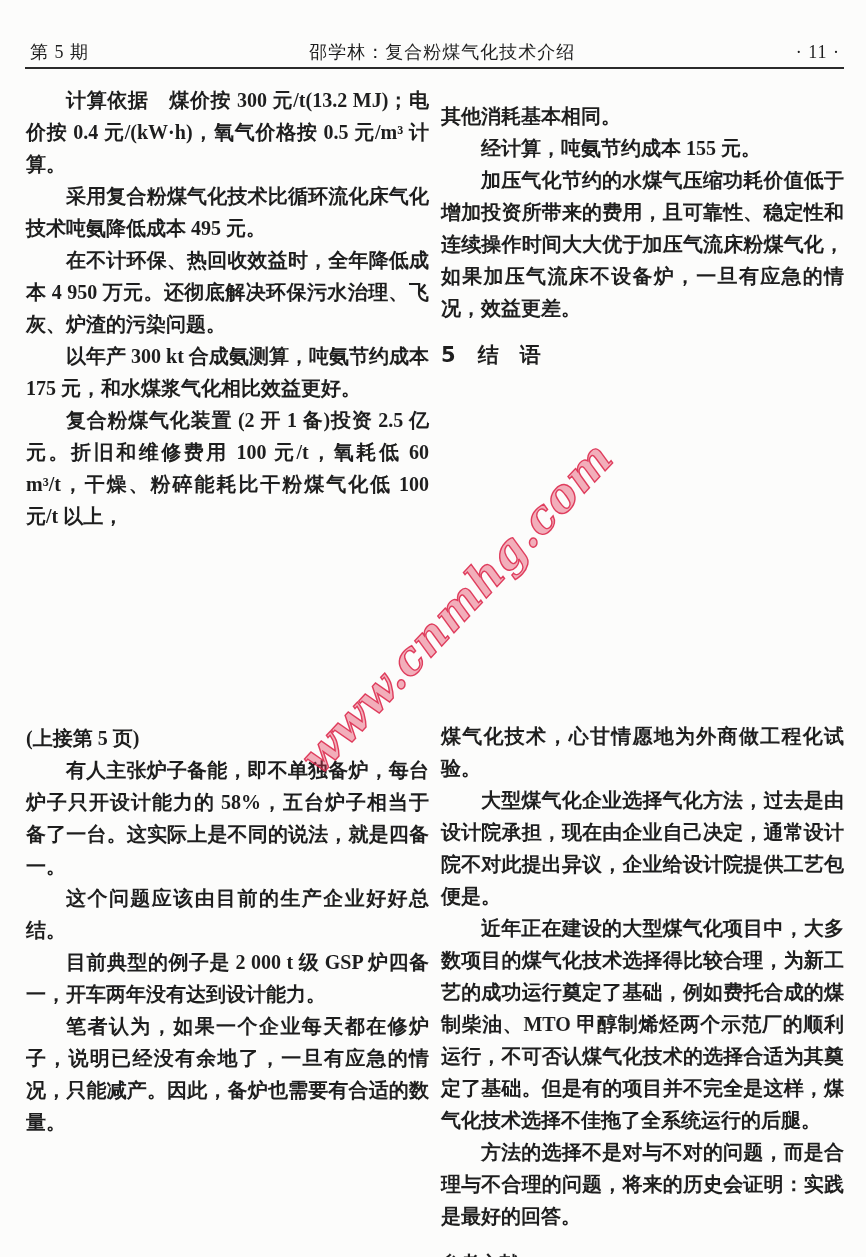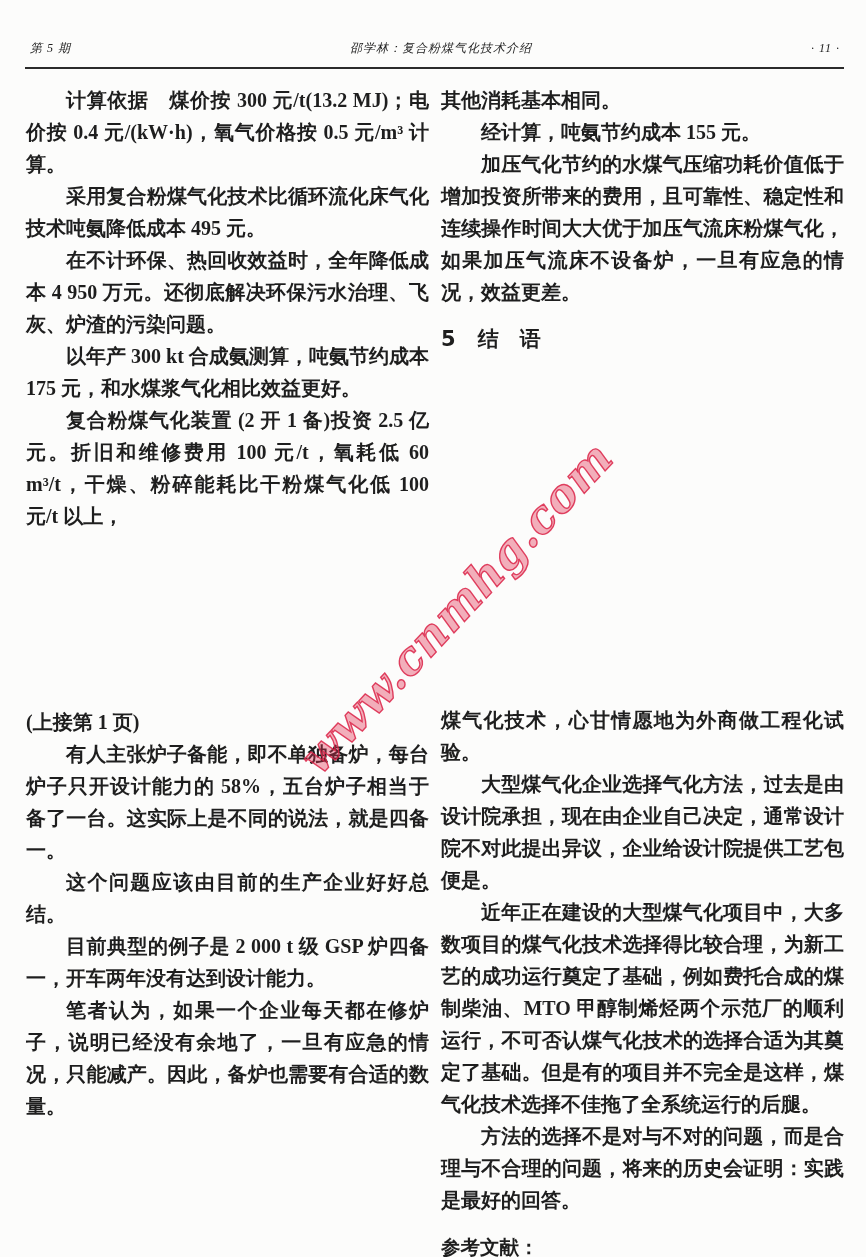--- a/index.html
+++ b/index.html
@@ -4,37 +4,37 @@
 <style>
   html,body{margin:0;padding:0;background:#e9e9e9;}
   .page{
     position:relative;width:866px;height:1257px;margin:0 auto;
     background:#fcfcfb;overflow:hidden;color:#1e1e1e;
     font-family:"Liberation Serif","DejaVu Serif",serif;
   }
   .running-header{
     position:absolute;top:40px;left:30px;right:26px;
     display:flex;justify-content:space-between;align-items:baseline;
-    font-size:12px;letter-spacing:1px;font-style:italic;
+    font-size:18px;letter-spacing:1px;
   }
   .header-rule{
     position:absolute;top:67px;left:25px;right:22px;
     border-top:2px solid #2b2b2b;
   }
   .col{
     position:absolute;width:403px;
     font-size:20px;line-height:32px;
     text-align:justify;text-justify:inter-character;
   }
   #lt{left:26px;top:84px;}
   #rt{left:441px;top:84px;}
   #lb{left:26px;top:706px;}
   #rb{left:441px;top:704px;}
   .col p{margin:0;text-indent:2em;font-weight:bold;}
-  .col p.noindent{text-indent:0;}
+  .col p.noindent{text-indent:0;margin-top:16px;}
   .section-heading{
     margin:17px 0 13px 0;
     font-family:"DejaVu Sans","Liberation Sans",sans-serif;
     font-weight:bold;font-size:21px;line-height:28px;
     display:flex;align-items:baseline;
   }
   .section-heading .sec-num{margin-right:22px;}
   .refs-heading{
     margin:20px 0 12px 0;
     font-family:"DejaVu Sans","Liberation Sans",sans-serif;
@@ -79,21 +79,21 @@
         <p>经计算，吨氨节约成本 155 元。</p>
         <p>加压气化节约的水煤气压缩功耗价值低于增加投资所带来的费用，且可靠性、稳定性和连续操作时间大大优于加压气流床粉煤气化，如果加压气流床不设备炉，一旦有应急的情况，效益更差。</p>
       </div>
     <h2 class="section-heading">
       <span class="sec-num">5</span>
       <span>结　语</span>
     </h2>
   </section>
 
   <section class="col" id="lb">
-    <p class="noindent">(上接第 1 页)</p>
+    <p class="noindent">(上接第 5 页)</p>
     <div>
         <p>有人主张炉子备能，即不单独备炉，每台炉子只开设计能力的 58%，五台炉子相当于备了一台。这实际上是不同的说法，就是四备一。</p>
         <p>这个问题应该由目前的生产企业好好总结。</p>
         <p>目前典型的例子是 2 000 t 级 GSP 炉四备一，开车两年没有达到设计能力。</p>
         <p>笔者认为，如果一个企业每天都在修炉子，说明已经没有余地了，一旦有应急的情况，只能减产。因此，备炉也需要有合适的数量。</p>
       </div>
 
   </section>
 
   <section class="col" id="rb">

